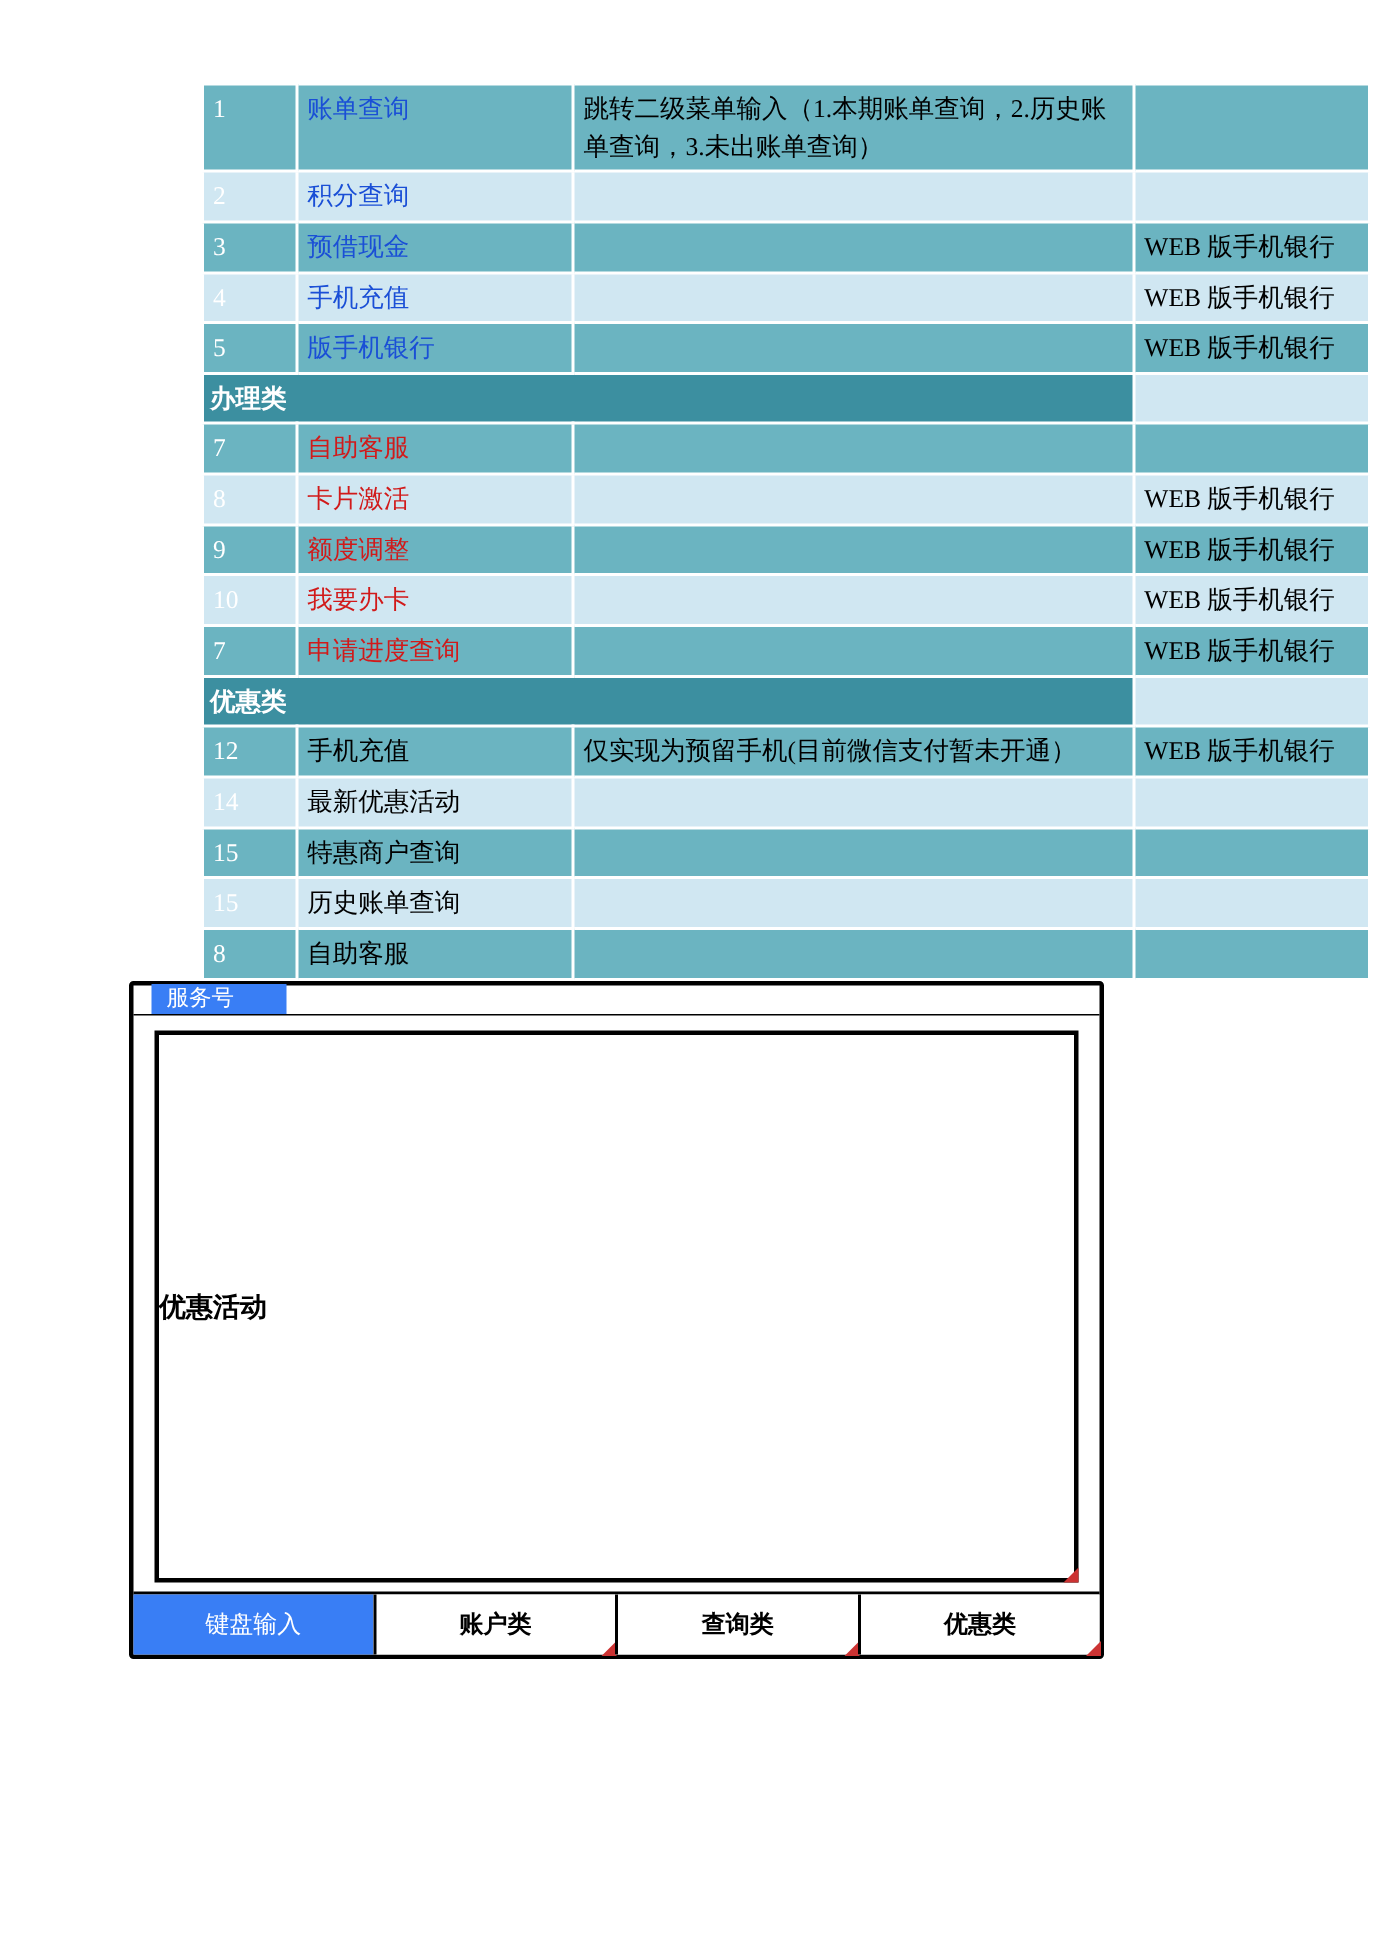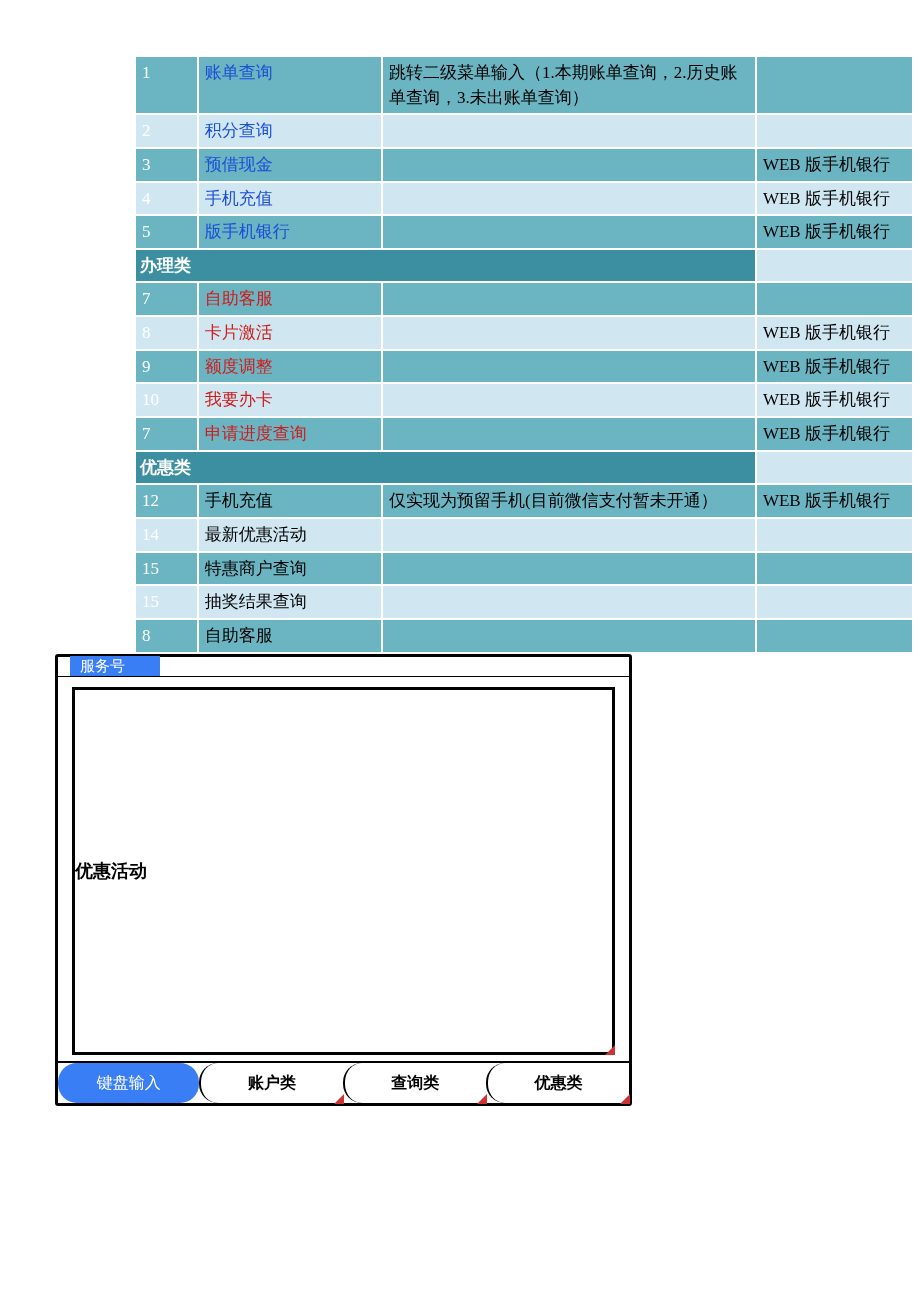--- a/index.html
+++ b/index.html
@@ -55,21 +55,21 @@
 
   
   h2.sec-title {
     font-family: "SimSun","宋体",serif;
     font-size: 24px;
     margin: 85px 0 45px 155px;
     font-weight: 700;
   }
 
   
-  .mockup { width:577px; margin-left:55px; }
+  .mockup { width:650px; margin-left:86px; }
   .mockup-shell {
     border:3px solid #000;
     border-radius:3px;
     background:#fff;
     position:relative;
   }
   .mockup-header {
     background:var(--accent-blue);
     color:#fff;
     font-size:15px;
@@ -113,21 +113,20 @@
   .bottom-bar .cell {
     flex:1;
     text-align:center;
     padding:10px 0 9px 0;
     border-left:2px solid #000;
     font-family:"Microsoft YaHei","SimHei",sans-serif;
     font-size:16px;
     font-weight:700;
     background:#fff;
     position:relative;
-    border-radius:19px;
   }
   .bottom-bar .cell:first-child { border-left:none; background:var(--accent-blue); color:#fff; font-weight:500; }
 </style>
 </head>
 <body>
 
 <div class="page">
 
   <table class="data">
     <colgroup>
@@ -218,21 +217,21 @@
           <td></td>
         </tr>
         <tr class="dark">
           <td class="idx">15</td>
           <td><span>特惠商户查询</span></td>
           <td></td>
           <td></td>
         </tr>
         <tr class="light">
           <td class="idx">15</td>
-          <td><span>抽奖结果查询</span></td>
+          <td><span>历史账单查询</span></td>
           <td></td>
           <td></td>
         </tr>
         <tr class="dark">
           <td class="idx">8</td>
           <td><span>自助客服</span></td>
           <td></td>
           <td></td>
         </tr>
       </tbody>

